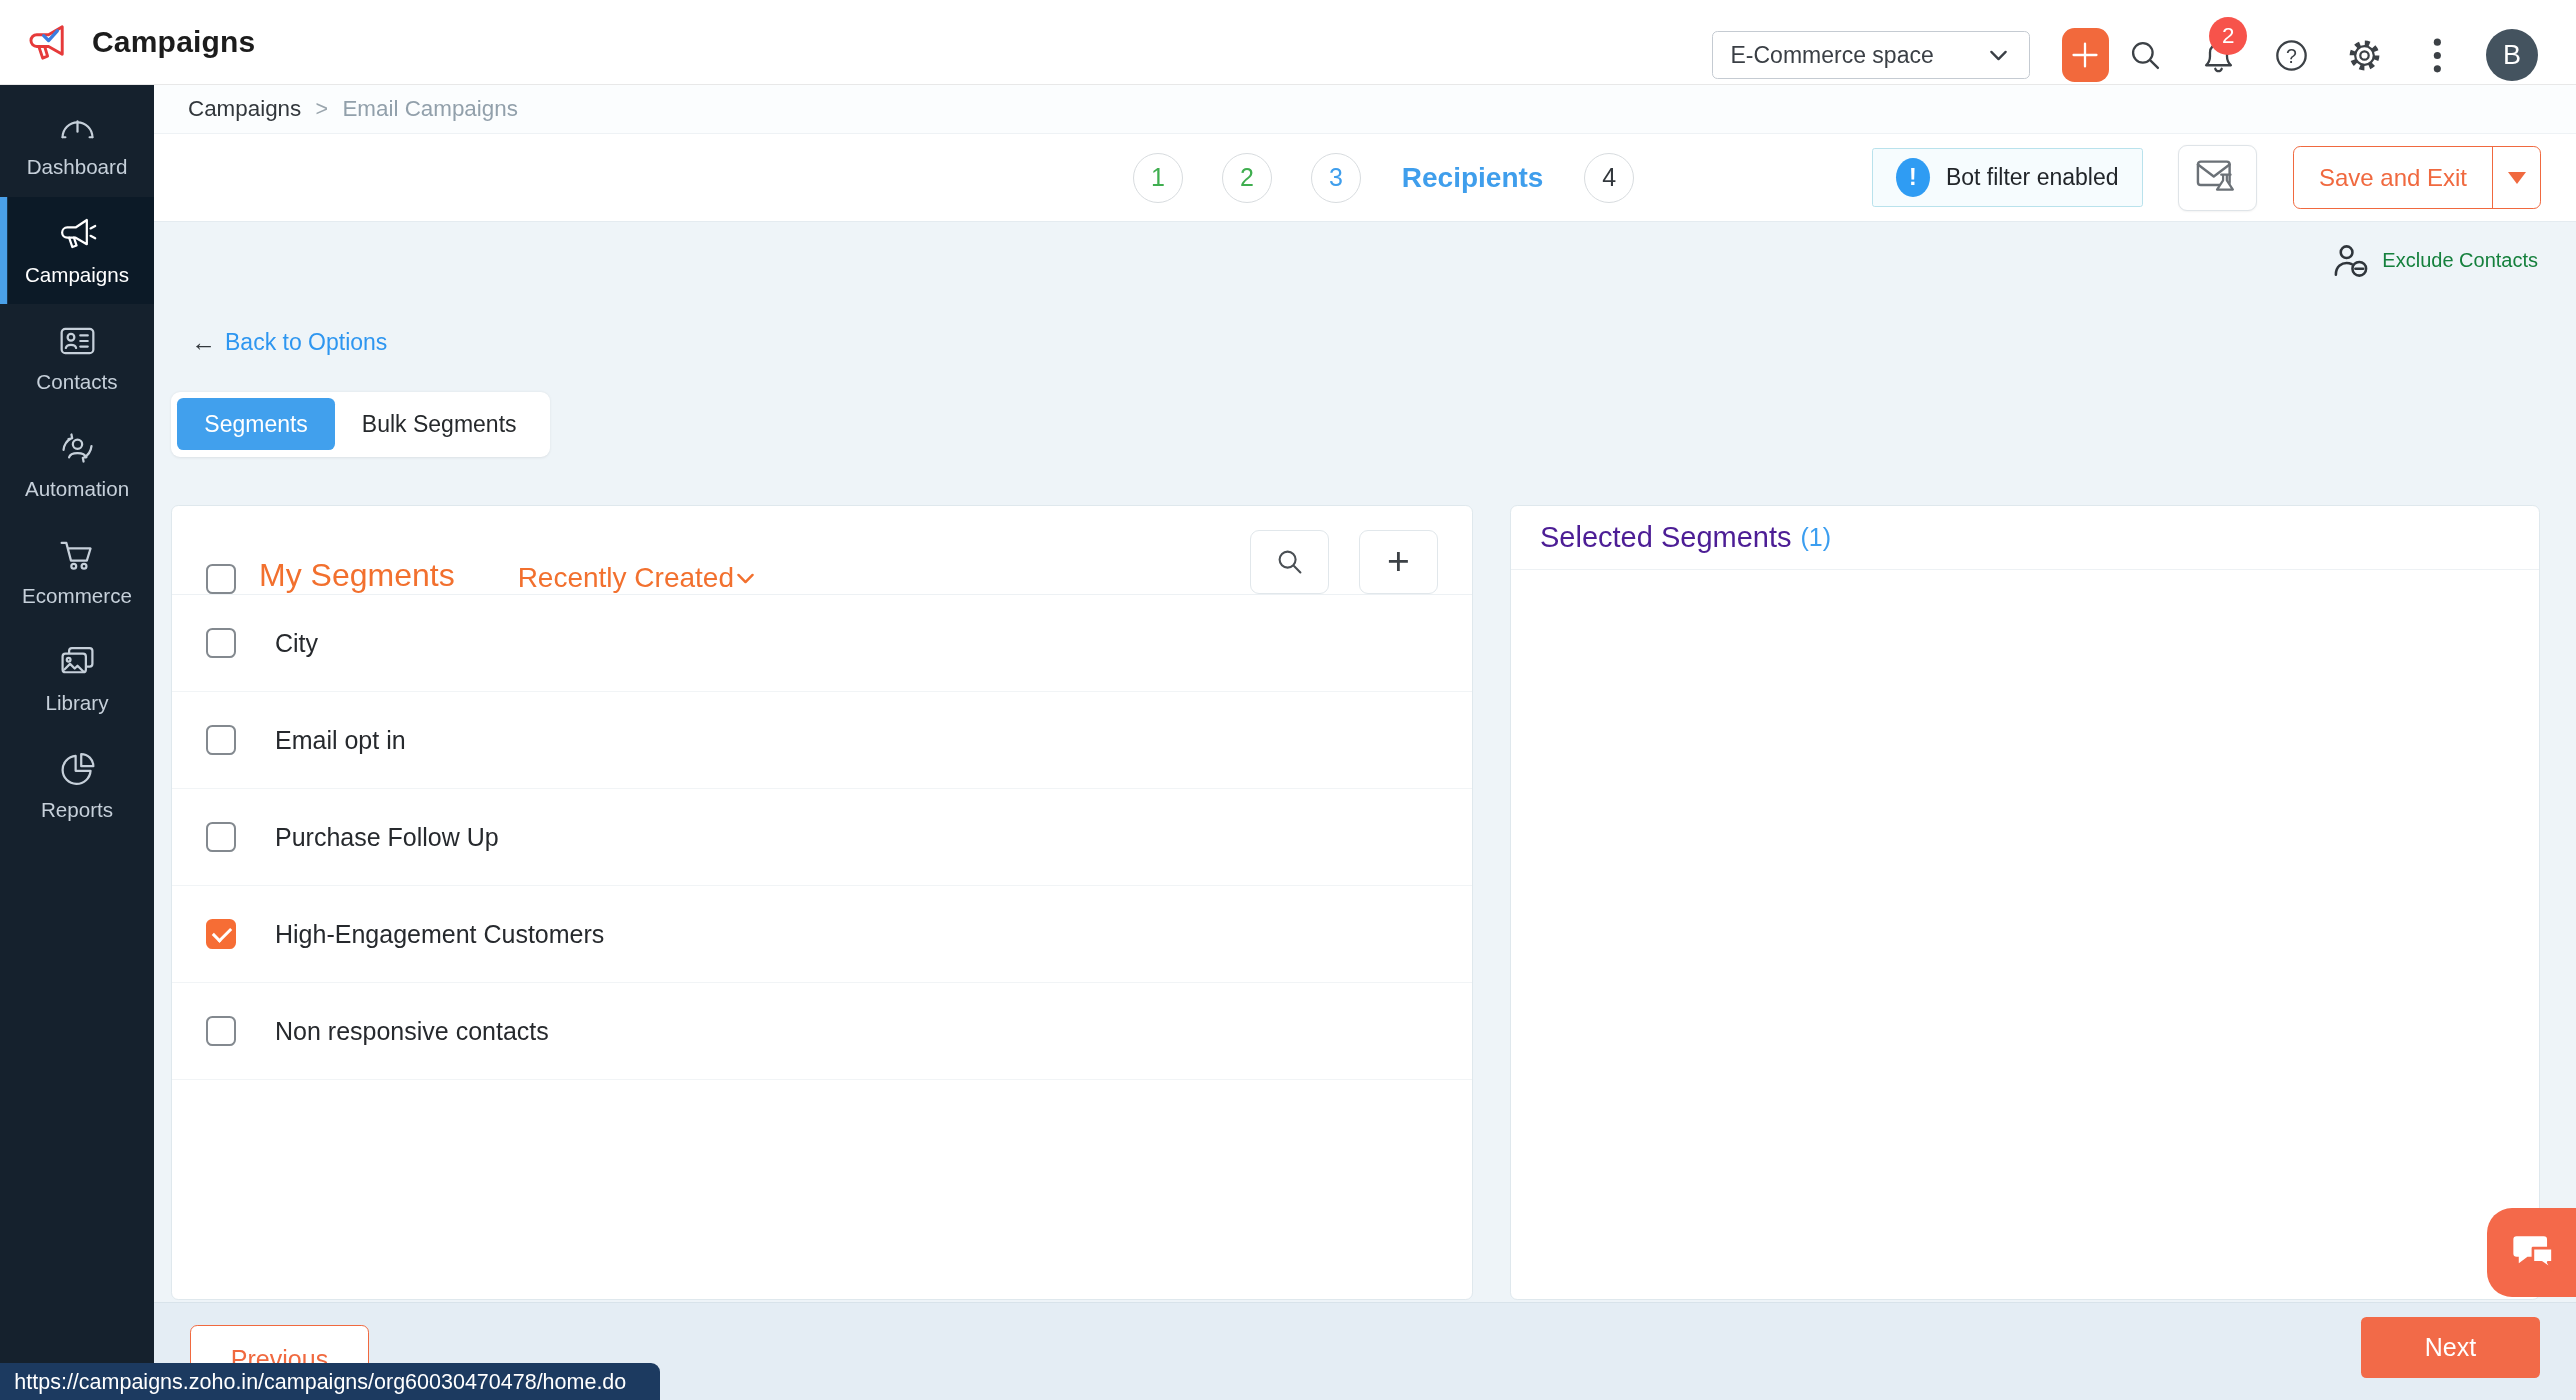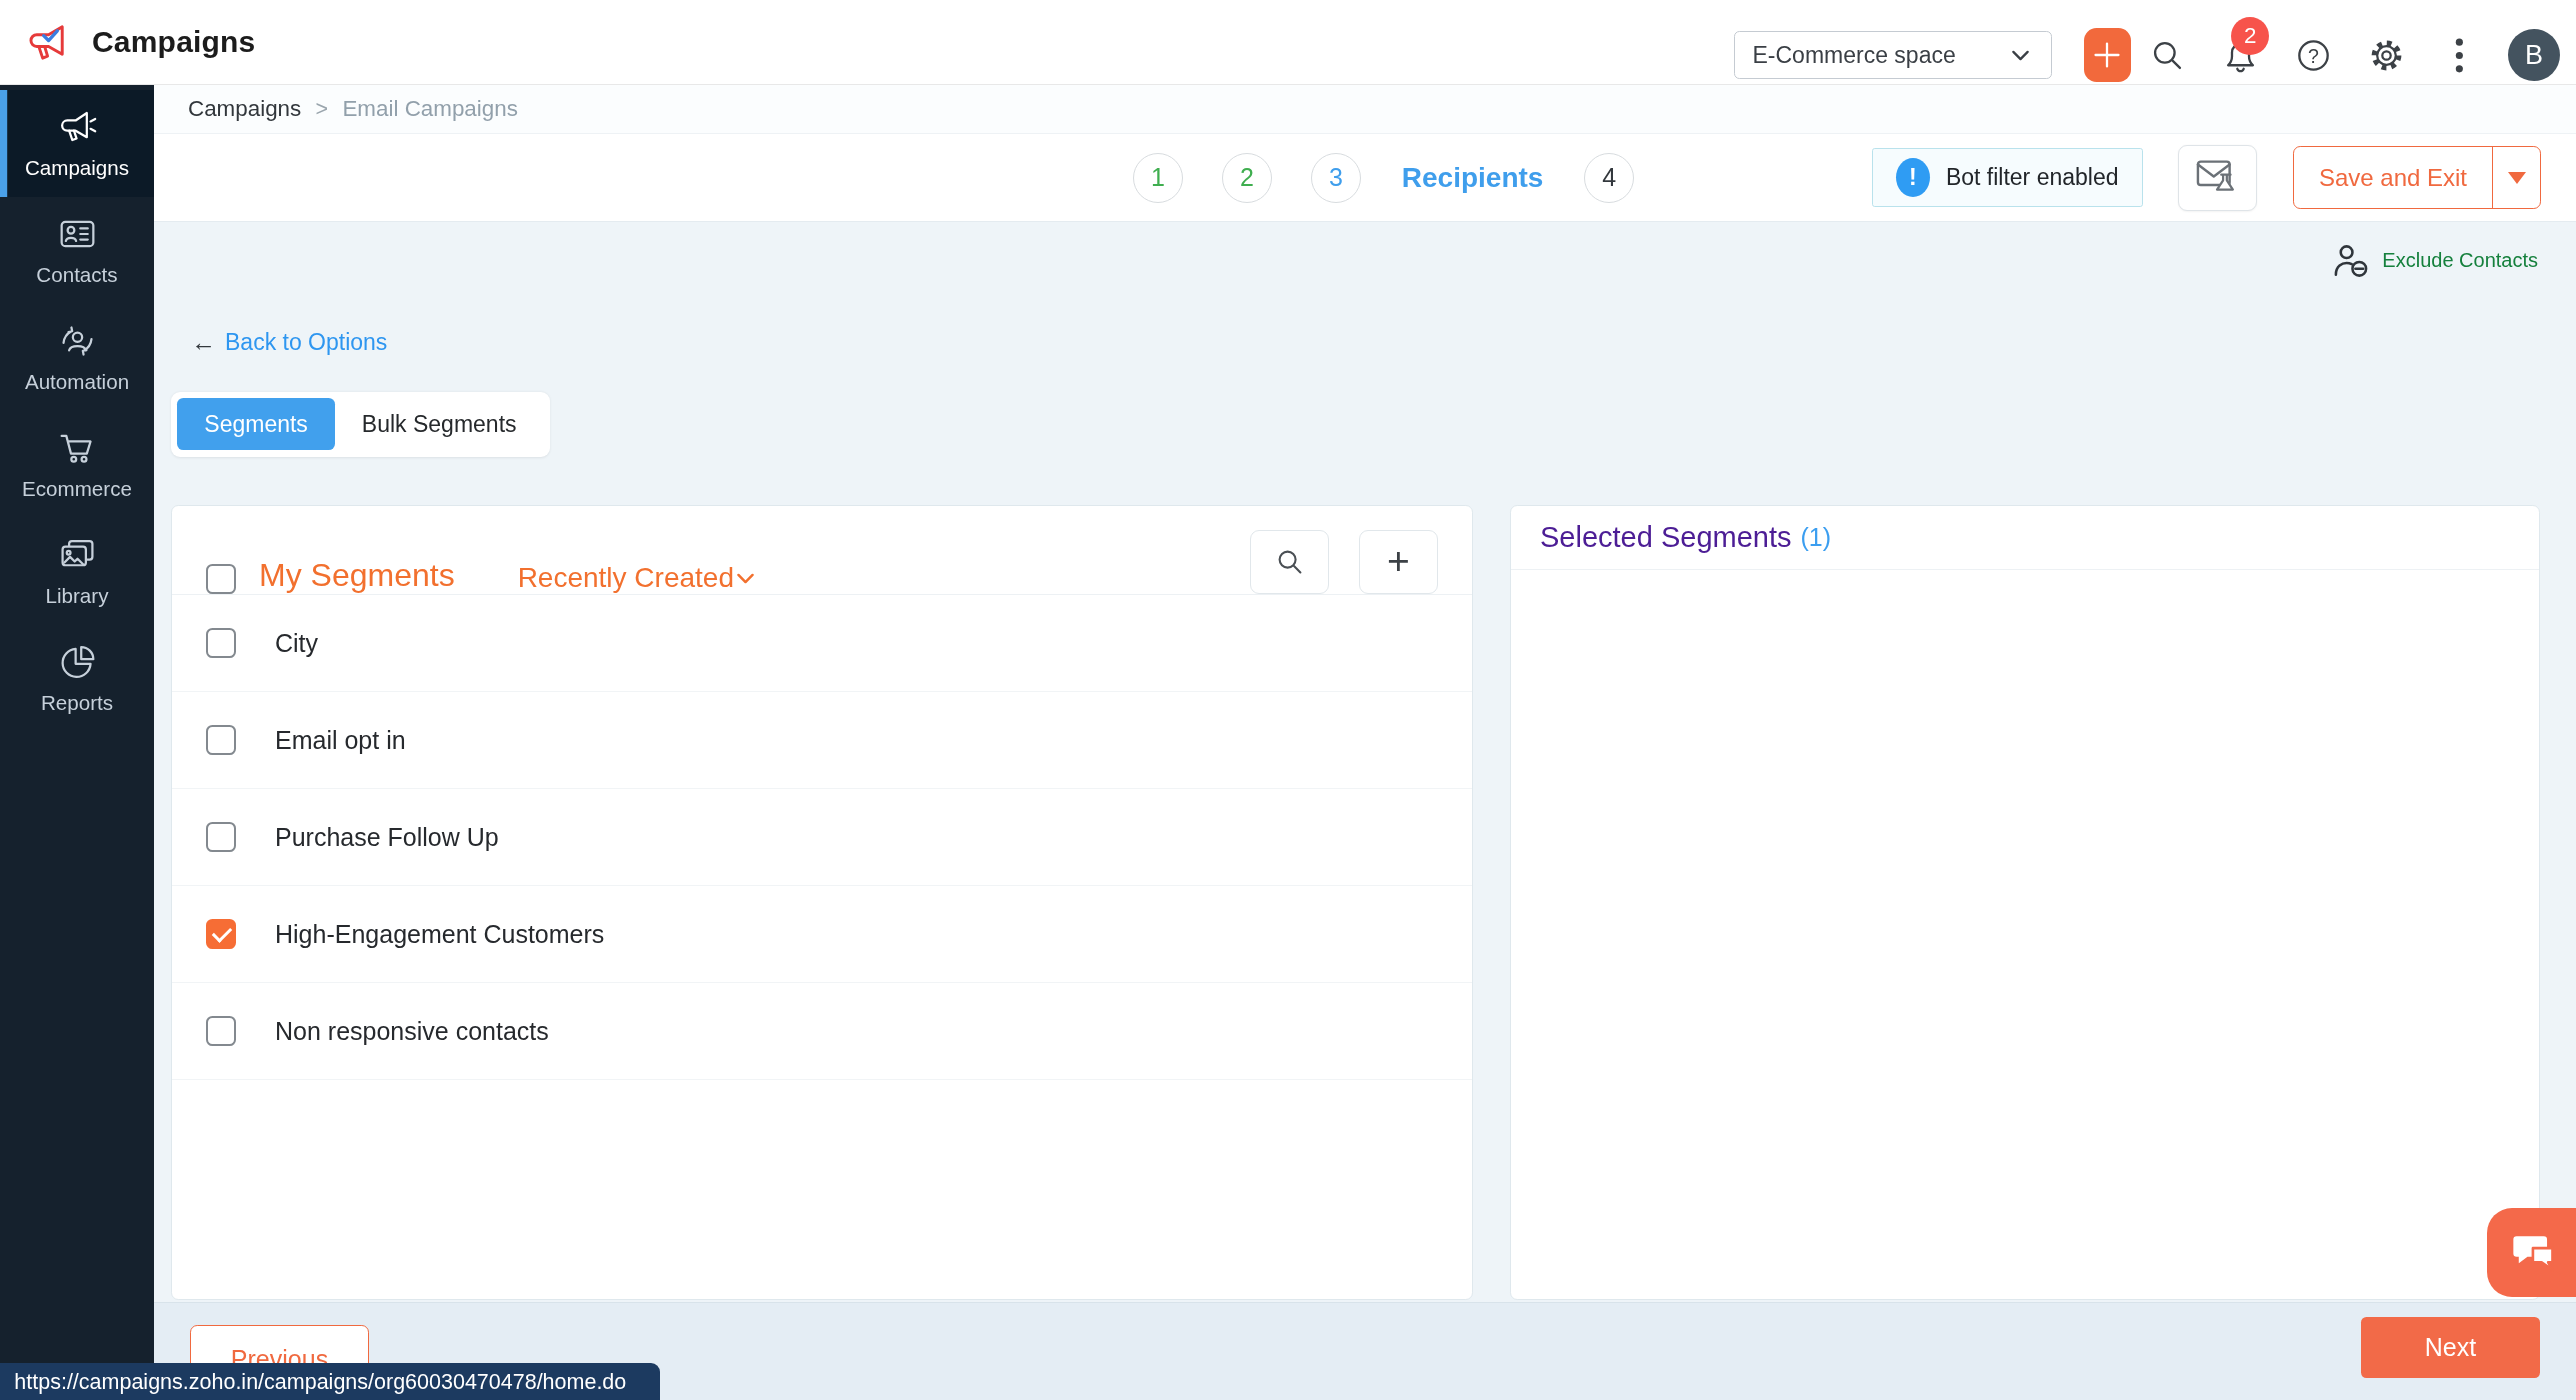--- a/index.html
+++ b/index.html
@@ -4,21 +4,21 @@
 <style>
   * { margin:0; padding:0; box-sizing:border-box; }
   html,body { width:2576px; height:1401px; overflow:hidden; }
   body { font-family:"Liberation Sans", sans-serif; background:#eef4f8; position:relative; color:#2b3036; }
 
   
   .header { position:absolute; left:0; top:0; right:0; height:85px; background:#fff;
             border-bottom:0.9px solid #e8e8e8; z-index:40; display:flex; align-items:center; }
   .logo-wrap { margin-left:27px; display:flex; align-items:center; }
   .app-title { font-size:30px; font-weight:700; color:#1c1c1c; margin-left:18px; letter-spacing:0.2px; }
-  .header-right { position:absolute; right:16px; top:0; height:110px; display:flex; align-items:center; }
+  .header-right { position:absolute; right:38px; top:0; height:110px; display:flex; align-items:center; }
   .workspace-select { width:318px; height:48px; border:0.9px solid #c5cbd2; border-radius:5.4px; background:#fff;
             display:flex; align-items:center; justify-content:space-between; padding:0 18px; font-size:23px; color:#3a3f45; cursor:pointer; }
   .plus-btn { width:47px; height:54px; border-radius:12.5px; background:#f2693c; color:#fff; margin-left:32px;
             display:flex; align-items:center; justify-content:center; cursor:pointer; }
   .hicon { width:73px; display:flex; align-items:center; justify-content:center; color:#3c4146; cursor:pointer; }
   .bell-wrap { position:relative; }
   .badge { position:absolute; top:-18px; right:7.2px; min-width:38px; height:38px; border-radius:19px;
             background:#f7534b; color:#fff; font-size:22.4px; display:flex; align-items:center; justify-content:center; padding:0 7.2px; }
   .avatar { width:52px; height:52px; border-radius:50%; background:#44535f; color:#fff; font-size:27px;
             display:flex; align-items:center; justify-content:center; margin-left:12.5px; cursor:pointer; }
@@ -183,20 +183,30 @@
       </svg>
     </div>
 
     <div class="avatar">
       <span>B</span>
     </div>
   </div>
 </div>
 
 <div class="sidebar">
+  <div class="side-item">
+    <svg width="41" height="36" viewBox="0 0 44 38">
+      <g fill="none" stroke="currentColor" stroke-width="2.4" stroke-linecap="round">
+        <path d="M6 30a16 16 0 1 1 32 0"></path>
+        <path d="M22 13v11"></path>
+        <path d="M6 30h3 M35 30h3"></path>
+      </g>
+    </svg>
+    <span>Dashboard</span>
+  </div>
   <div class="side-item active">
     <svg width="41" height="38" viewBox="0 0 44 40">
       <g fill="none" stroke="currentColor" stroke-width="2.4" stroke-linejoin="round" stroke-linecap="round">
         <path d="M32 5 L32 31 L20 24 L11 24 a5.5 5.5 0 0 1 0-11 L20 13 Z"></path>
         <path d="M13 24 l3.5 10 4.5-1.6 -2.8-8.6"></path>
         <path d="M36 14 l5-2.6 M36 22 l5 2.6"></path>
       </g>
     </svg>
     <span>Campaigns</span>
   </div>

